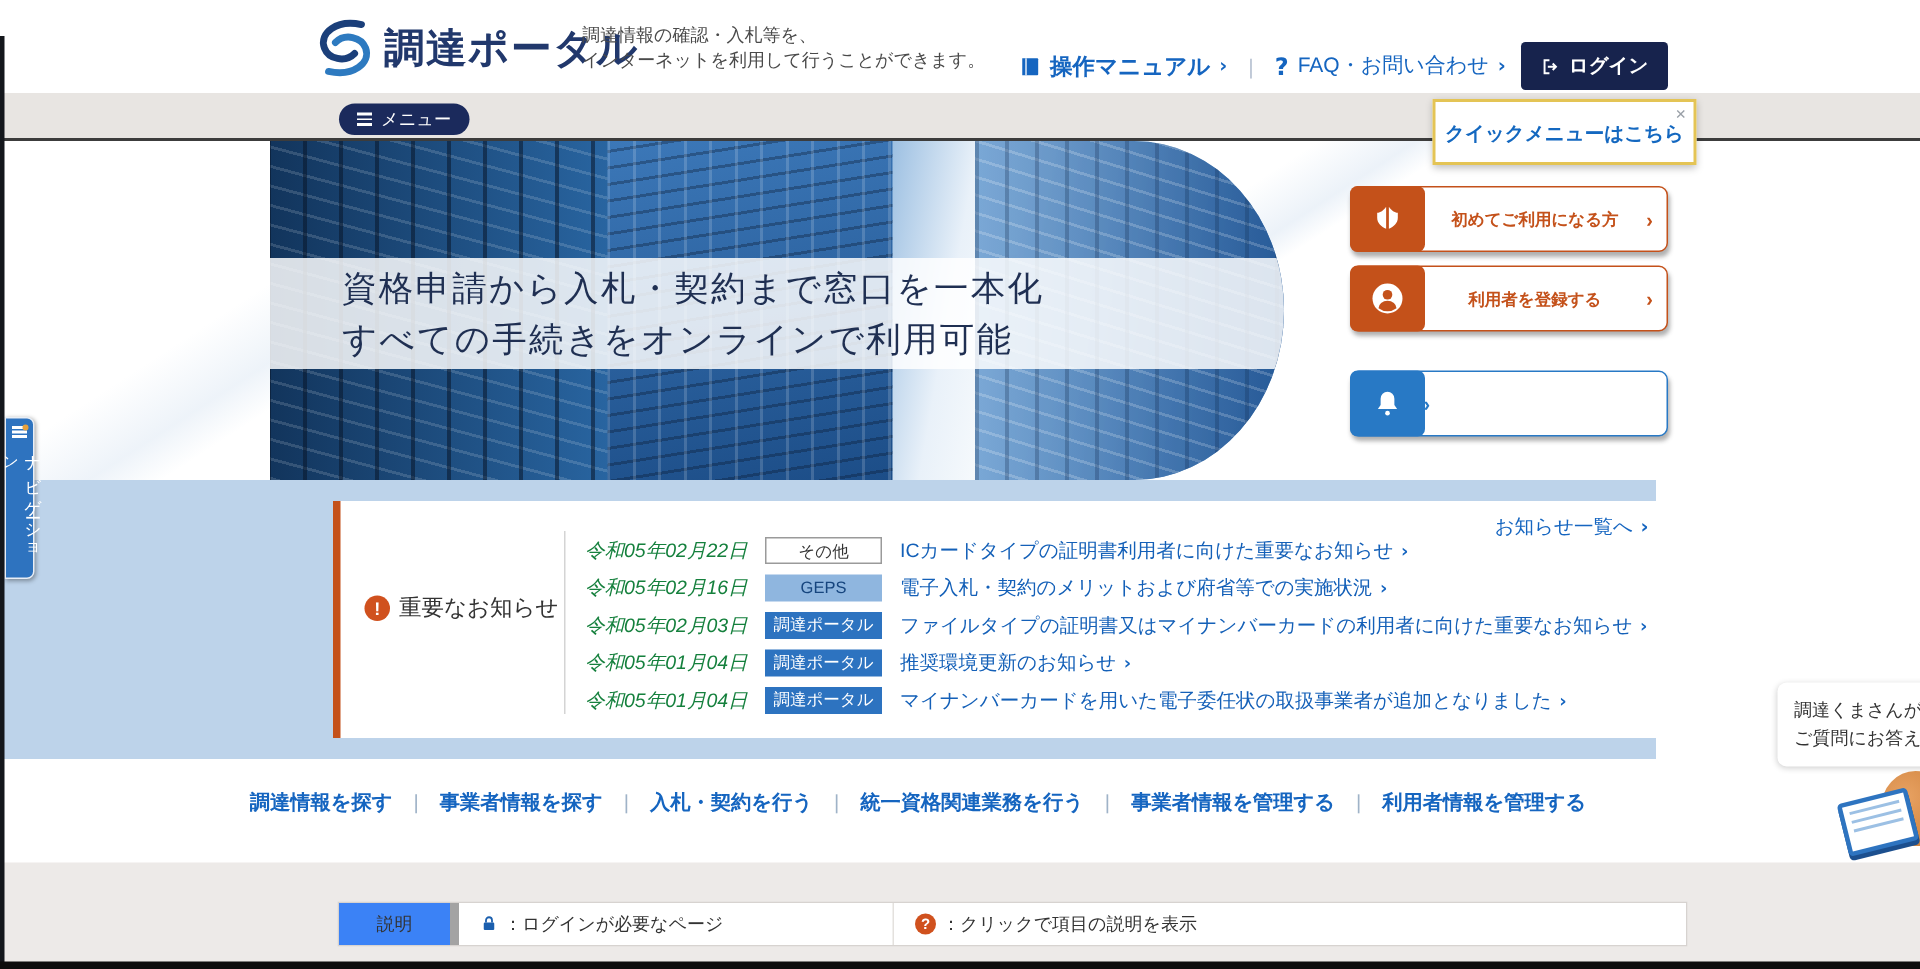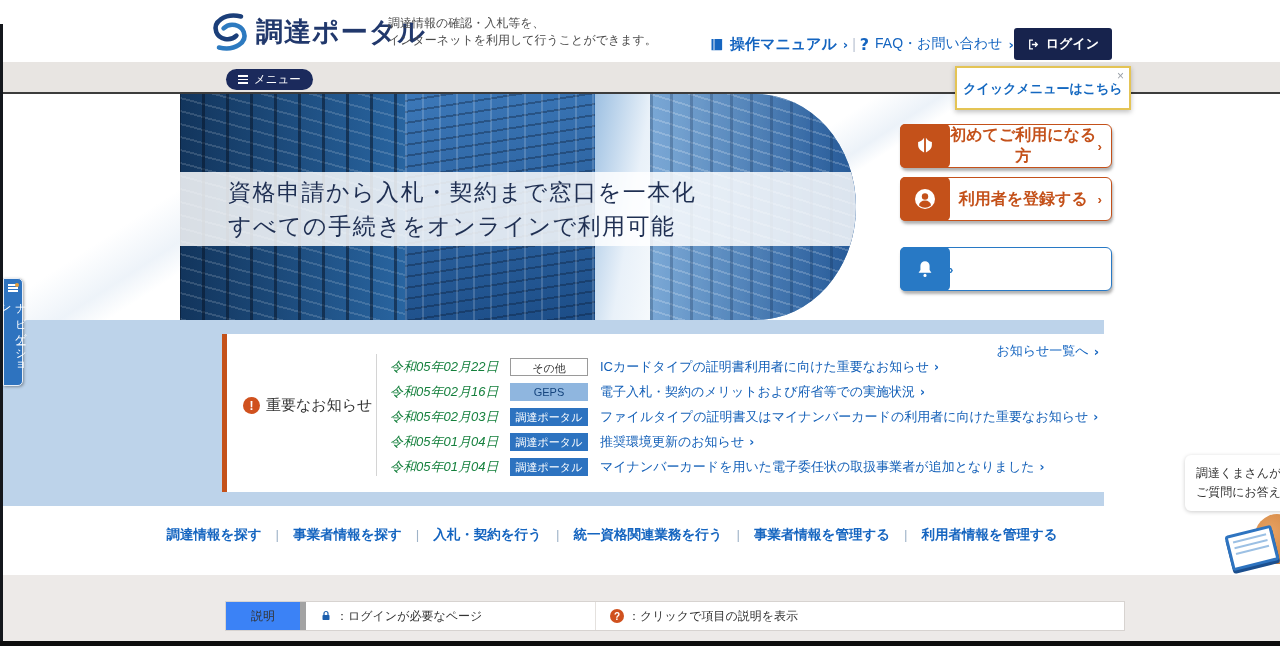--- a/index.html
+++ b/index.html
@@ -6,21 +6,21 @@
   .page{position:relative;width:1280px;height:646px;overflow:hidden;background:#fff;
         font-family:"Liberation Sans","DejaVu Sans",sans-serif;-webkit-font-smoothing:antialiased;}
   a{text-decoration:none;cursor:pointer;}
 
   
   .header{position:absolute;left:0;top:0;width:1280px;height:62px;background:#fff;z-index:6;}
   .logo{position:absolute;left:208px;top:10px;display:flex;align-items:center;cursor:pointer;}
   .logo-mark{width:44px;height:44px;}
   .logo-text{font-size:27px;font-weight:bold;color:#21386c;letter-spacing:1px;margin-left:4px;}
   .tagline{position:absolute;left:388px;top:15px;font-size:12px;color:#4a4a4a;line-height:17px;}
-  .util{position:absolute;right:168px;top:28px;display:flex;align-items:center;}
+  .util{position:absolute;right:168px;top:28px;display:flex;align-items:center;gap:10px;}
   .util-link{display:flex;align-items:center;gap:6px;color:#1565c0;}
   .util-link .lbl{font-size:15px;font-weight:bold;}
   .util-link.faq .lbl{font-size:14px;font-weight:normal;}
   .chev{color:#1565c0;font-size:13px;font-weight:bold;font-family:"DejaVu Sans",sans-serif;}
   .pipe{color:#b9c3d2;font-size:14px;margin:0 4px;}
   .q-glyph{color:#1565c0;font-weight:bold;font-size:16px;font-family:"DejaVu Sans",sans-serif;}
   .login-btn{display:flex;align-items:center;gap:6px;background:#17234d;color:#fff;border:none;
              border-radius:3px;padding:7px 13px;font-size:13px;font-weight:bold;cursor:pointer;
              font-family:inherit;}
 
@@ -72,21 +72,21 @@
   
   .cta{position:absolute;left:900px;width:212px;height:44px;background:#fff;border-radius:6px;
        display:flex;align-items:stretch;cursor:pointer;box-shadow:1px 3px 3px rgba(80,80,80,.45);
        border:1px solid #c4511a;padding:0;font-family:inherit;}
   .cta.blue{border-color:#2879c5;}
   .cta1{top:30px;} .cta2{top:83px;} .cta3{top:153px;}
   .cta .iconblock{width:50px;border-radius:5px;background:#c4511a;display:flex;align-items:center;
                   justify-content:center;margin:-1px;}
   .cta.blue .iconblock{background:#2879c5;}
   .cta .lab{flex:1;display:flex;align-items:center;justify-content:center;gap:5px;
-            font-size:16px;font-weight:bold;color:#c4511a;}
+            font-size:11px;font-weight:bold;color:#c4511a;}
   .cta.blue .lab{color:#2879c5;}
   .cta .cchev{display:flex;align-items:center;padding-right:9px;color:#c4511a;font-weight:bold;}
   .cta.blue .cchev{color:#2879c5;}
 
   
   .side-tab{position:absolute;left:3px;top:278px;width:20px;height:108px;background:#2e73bf;
             border-radius:0 5px 5px 0;z-index:30;cursor:pointer;box-shadow:1px 1px 3px rgba(0,0,0,.35);
             border:1px solid #e8eef6;display:flex;flex-direction:column;align-items:center;padding-top:5px;box-sizing:border-box;}
   .nav-ic{position:relative;width:10px;height:8px;margin-bottom:4px;}
   .nav-ic i{display:block;width:10px;height:1.5px;background:#fff;margin-bottom:1.5px;}

